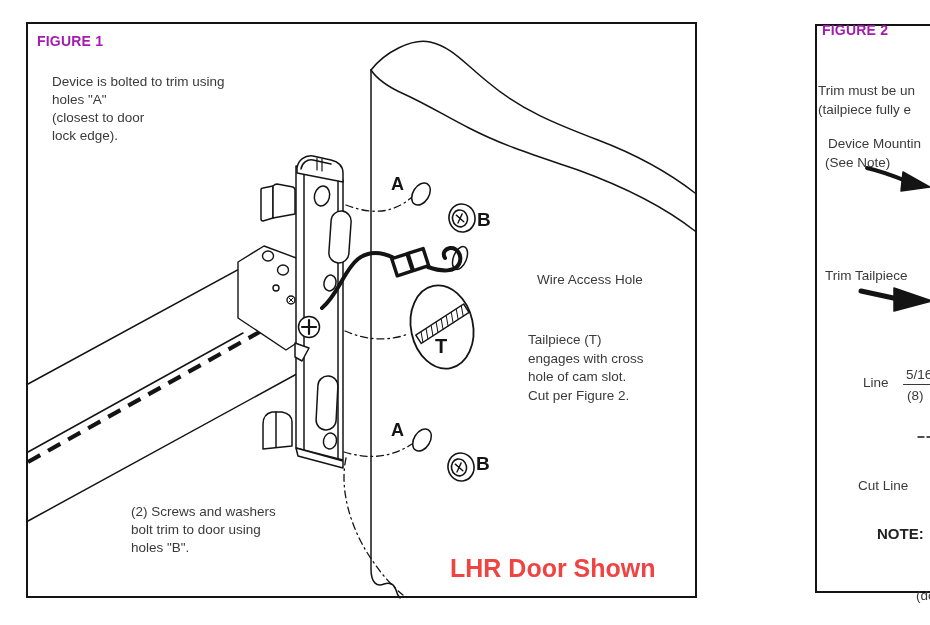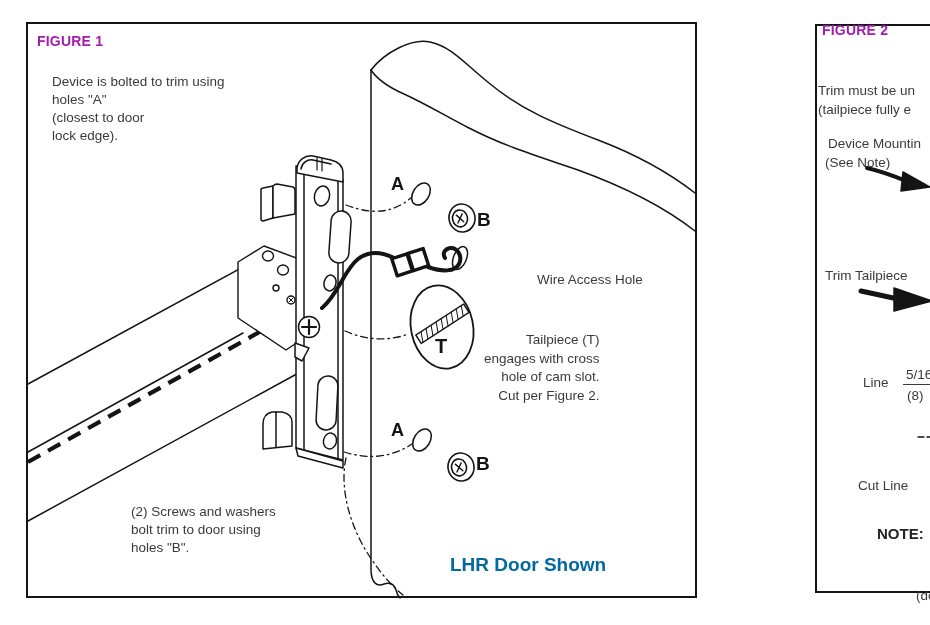--- a/index.html
+++ b/index.html
@@ -8,21 +8,21 @@
     font-family:"Liberation Sans", sans-serif;position:relative;
   }
   #screen{position:absolute;left:0;top:0;width:930px;height:625px;overflow:hidden;background:#fff;}
   .panel{position:absolute;box-sizing:border-box;border:2px solid #141414;background:transparent;}
   #fig2-panel{border-right:none;}
   .abs{position:absolute;white-space:nowrap;}
   .fig-title{font-size:14px;font-weight:bold;color:#a21caf;letter-spacing:0.2px;}
   .t13{font-size:13.5px;line-height:18px;color:#3a3a3a;}
   .t13 div{white-space:nowrap;}
   .bold-letter{font-weight:bold;color:#141414;}
-  .caption-bold{font-size:19px;font-weight:bold;color:#0369a1;}
+  .caption-bold{font-size:25px;font-weight:bold;color:#ef4444;}
   .note-bold{font-size:15px;font-weight:bold;color:#222;}
   svg{position:absolute;left:0;top:0;pointer-events:none;}
   .fracbar{position:absolute;border-top:1.5px solid #3a3a3a;}
 </style>
 </head>
 <body>
 
 <div id="screen">
 
   <div class="panel" id="fig1-panel" style="left:26px;top:22px;width:671px;height:576px;"></div>
@@ -150,21 +150,21 @@
     <div>lock edge).</div>
   </div>
 
   <div class="abs bold-letter" style="left:391px;top:174px;font-size:18px;">A</div>
   <div class="abs bold-letter" style="left:477px;top:209px;font-size:19px;">B</div>
 
   <div class="abs t13" style="left:492px;top:271px;margin-left:45px;">Wire Access Hole</div>
 
   <div class="abs bold-letter" style="left:435px;top:335px;font-size:20px;">T</div>
 
-  <div class="abs t13" style="left:484px;top:331px;line-height:18.5px;text-align:right;">
+  <div class="abs t13" style="left:528px;top:331px;line-height:18.5px;">
     <div>Tailpiece (T)</div>
     <div>engages with cross</div>
     <div>hole of cam slot.</div>
     <div>Cut per Figure 2.</div>
   </div>
 
   <div class="abs bold-letter" style="left:391px;top:420px;font-size:18px;">A</div>
   <div class="abs bold-letter" style="left:476px;top:453px;font-size:19px;">B</div>
 
   <div class="abs t13" style="left:131px;top:503px;">

